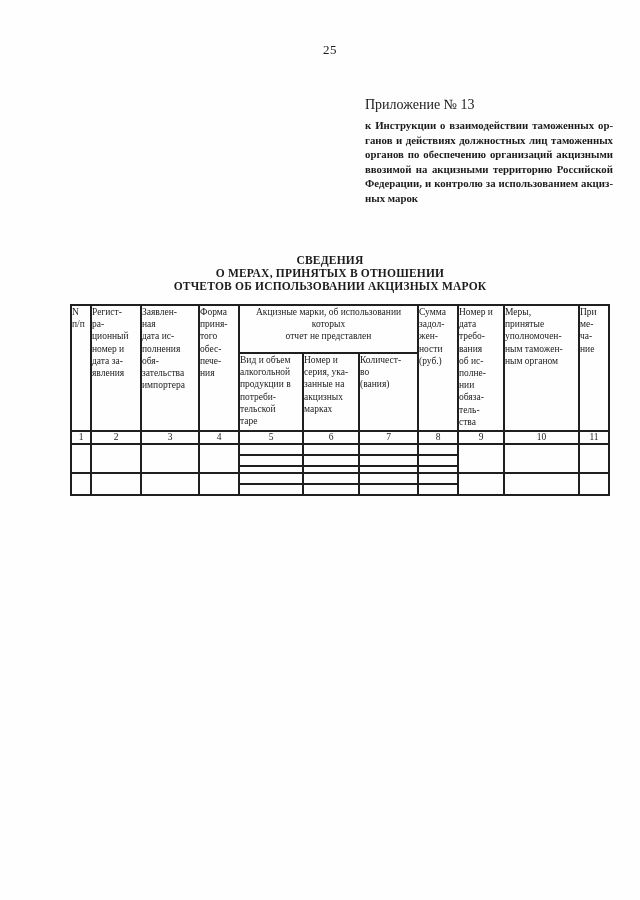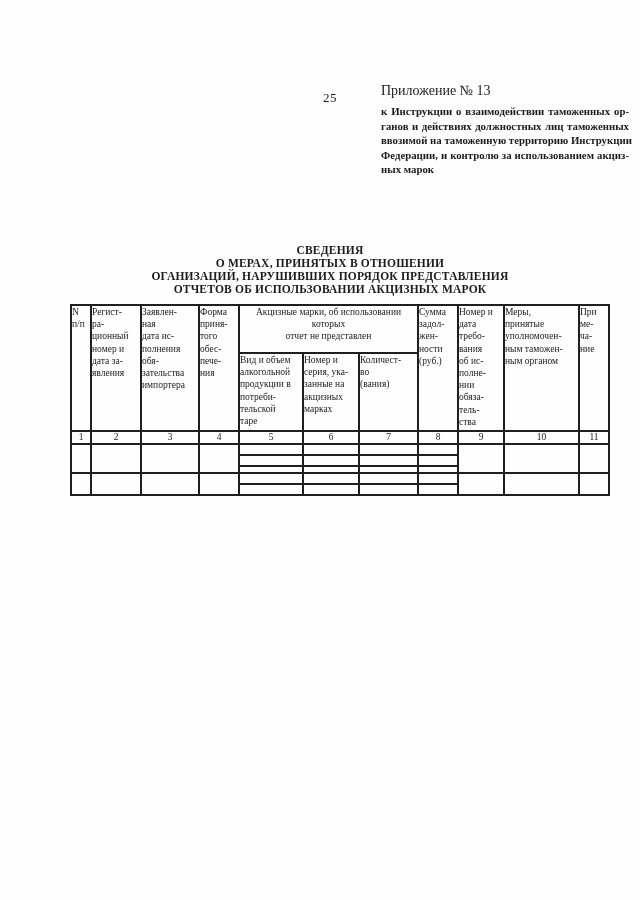--- a/index.html
+++ b/index.html
@@ -17,28 +17,26 @@
     overflow: hidden;
   }
   .page-number {
     position: absolute;
     top: 42px;
     left: 20px;
     width: 620px;
     text-align: center;
     font-size: 13px;
     letter-spacing: 0.5px;
-    margin-top: 48px;
   }
   .appendix {
     position: absolute;
     left: 365px;
-    top: 83px;
+    top: 97px;
     width: 248px;
-    margin-left: 16px;
   }
   .appendix-title {
     font-size: 14px;
     margin-bottom: 5px;
     white-space: nowrap;
   }
   .appendix-par {
     font-size: 10.8px;
     line-height: 14.6px;
   }
@@ -49,21 +47,21 @@
     overflow: visible;
     font-weight: bold;
   }
   .jline-last {
     text-align: center;
     text-align-last: left;
   }
   .doc-title {
     position: absolute;
     left: 55px;
-    top: 244px;
+    top: 254px;
     width: 550px;
     text-align: center;
     font-weight: bold;
     font-size: 11.5px;
     line-height: 13px;
     letter-spacing: 0.2px;
   }
   table.report {
     position: absolute;
     left: 70px;
@@ -112,30 +110,30 @@
 
 <div class="page">
 
   <div class="page-number">25</div>
 
   <div class="appendix">
     <div class="appendix-title">Приложение № 13</div>
     <div class="appendix-par">
       <div class="jline">к Инструкции о взаимодействии таможенных ор-</div>
       <div class="jline">ганов и действиях должностных лиц таможенных</div>
-      <div class="jline">ввозимой на таможенную территорию Инструкции</div>
+      <div class="jline">органов по обеспечению организаций акцизными</div>
+      <div class="jline">ввозимой на акцизными территорию Российской</div>
       <div class="jline">Федерации, и контролю за использованием акциз-</div>
       <div class="jline jline-last">ных марок</div>
     </div>
   </div>
 
   <div class="doc-title">
     <div>СВЕДЕНИЯ</div>
     <div>О МЕРАХ, ПРИНЯТЫХ В ОТНОШЕНИИ</div>
-    <div>ОГАНИЗАЦИЙ, НАРУШИВШИХ ПОРЯДОК ПРЕДСТАВЛЕНИЯ</div>
     <div>ОТЧЕТОВ ОБ ИСПОЛЬЗОВАНИИ АКЦИЗНЫХ МАРОК</div>
   </div>
 
   <table class="report">
     <colgroup>
       <col style="width:20px">
         <col style="width:50px">
         <col style="width:58px">
         <col style="width:40px">
       <col style="width:64px">

